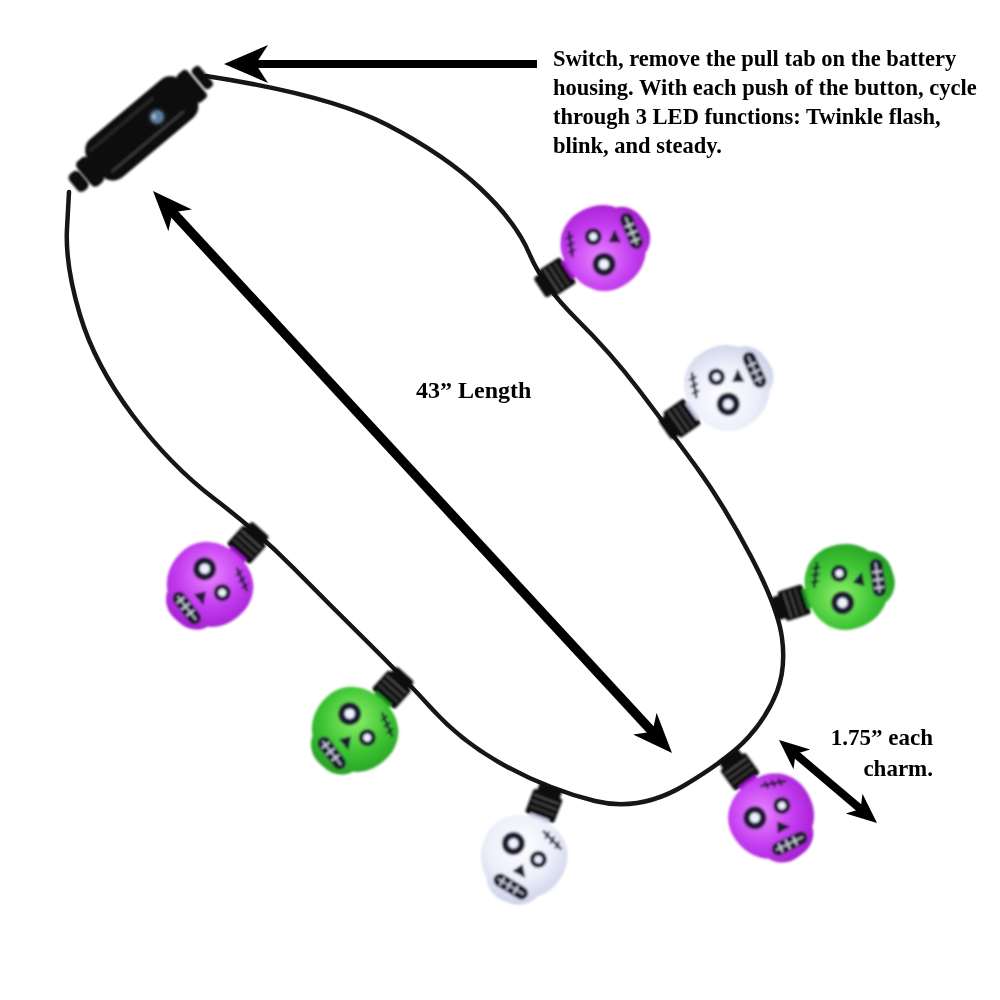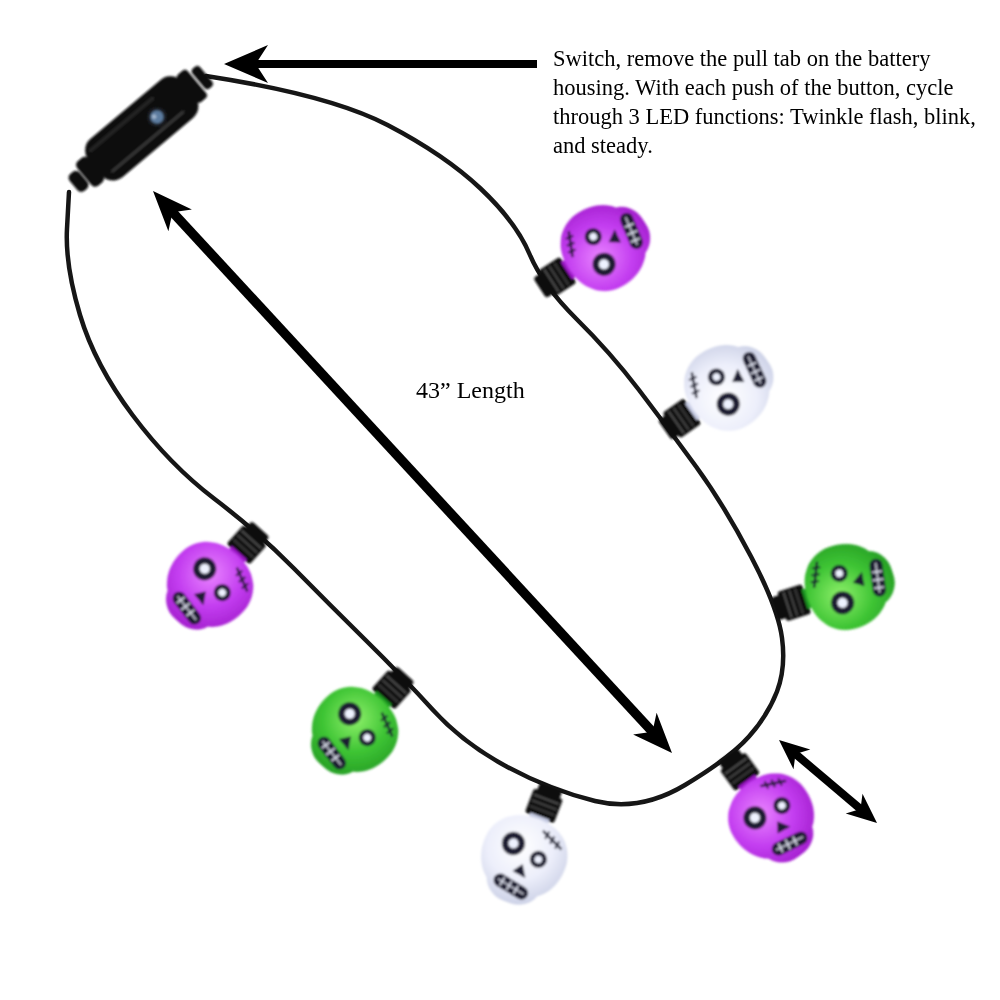--- a/index.html
+++ b/index.html
@@ -1,17 +1,17 @@
 <!DOCTYPE html>
 <html><head>
 <meta charset="utf-8">
 <style>
   html,body{margin:0;padding:0;background:#ffffff;}
   .stage{position:relative;width:1000px;height:1000px;background:#ffffff;overflow:hidden;
-         font-family:"Liberation Serif","DejaVu Serif",serif;color:#000;}
+         font-family:"Liberation Serif","DejaVu Serif",serif;color:#000;font-weight:bold;}
   #art-holder{position:absolute;left:0;top:0;width:1000px;height:1000px;}
   .note{position:absolute;left:553px;top:44px;width:438px;font-size:22.5px;line-height:29px;}
   .len-label{position:absolute;left:416px;top:377px;font-size:24px;}
   .charm-label{position:absolute;left:786px;top:722px;width:147px;font-size:23px;line-height:31px;text-align:right;}
 </style>
 </head>
 <body>
 
 <div class="stage">
   <div id="art-holder"><svg width="1000" height="1000" viewBox="0 0 1000 1000">
@@ -277,13 +277,17 @@
           <line x1="169.3" y1="208.6" x2="655.7" y2="735.4" stroke="#000000" stroke-width="9.5"></line>
         </g>
         <g>
           <polygon points="779.0,740.0 793.5,769.3 795.5,754.0 810.3,749.5" fill="#000000"></polygon>
           <polygon points="877.0,823.0 845.7,813.5 860.5,809.0 862.5,793.7" fill="#000000"></polygon>
           <line x1="792.7" y1="751.6" x2="863.3" y2="811.4" stroke="#000000" stroke-width="8"></line>
         </g>
       </svg></div>
   <div class="note">Switch, remove the pull tab on the battery housing. With each push of the button, cycle through 3 LED functions: Twinkle flash, blink, and steady.</div>
   <div class="len-label">43” Length</div>
+  <div class="charm-label">
+    <div>1.75” each</div>
+    <div>charm.</div>
+  </div>
 </div>
 
 </body></html>

